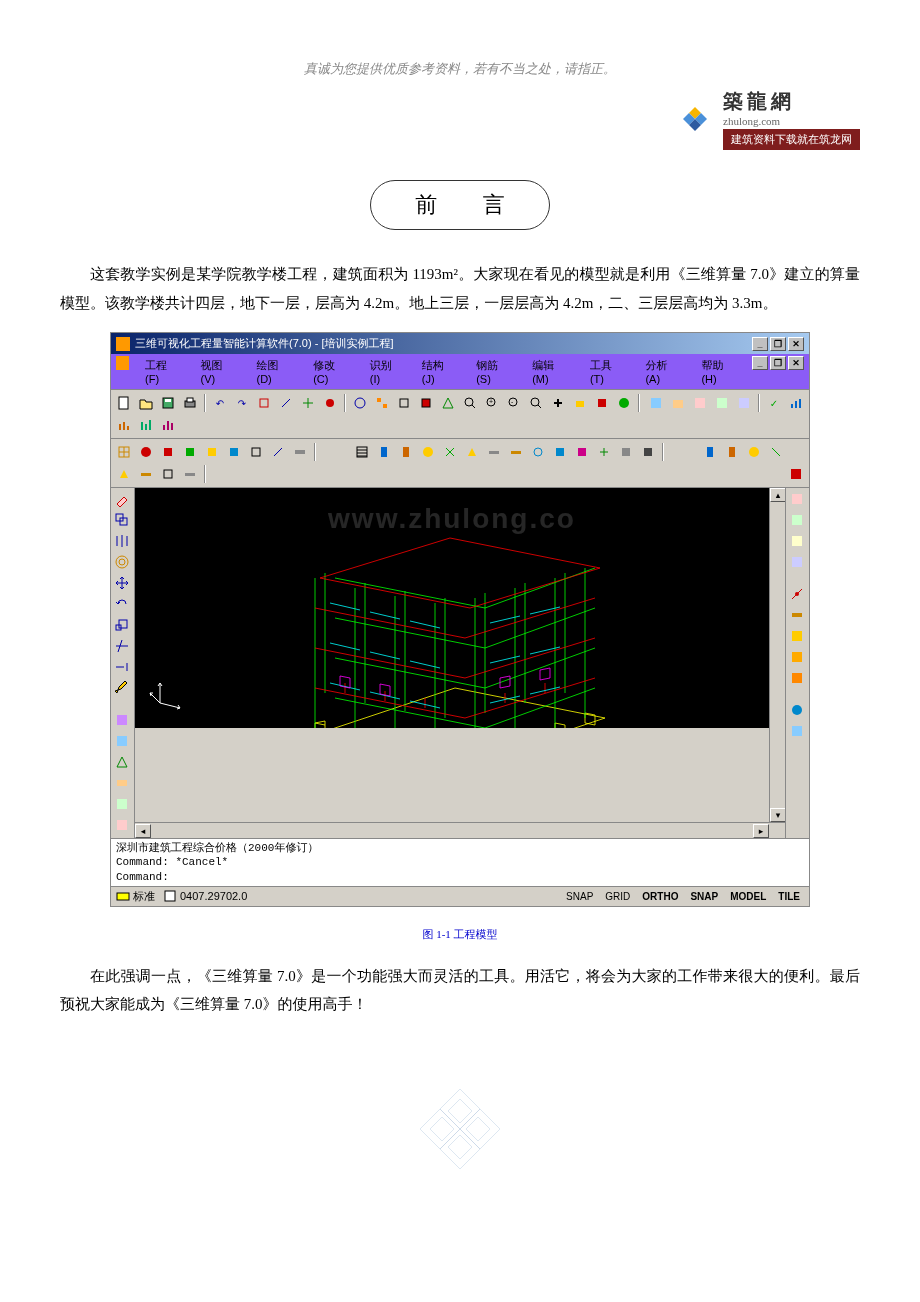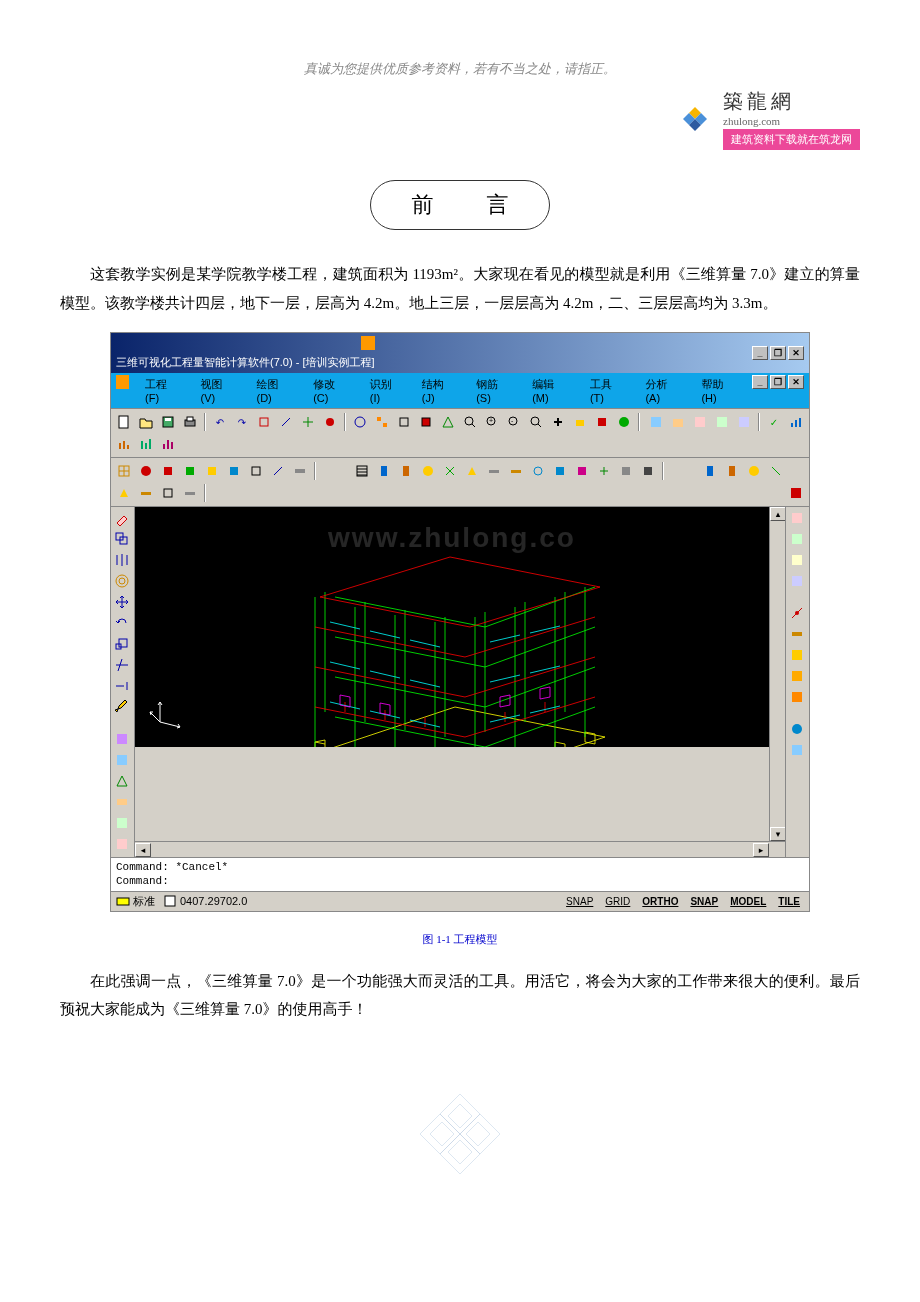--- a/index.html
+++ b/index.html
@@ -3,32 +3,32 @@
 <meta charset="utf-8">
 <style>
 * { margin: 0; padding: 0; box-sizing: border-box; }
 body { font-family: "SimSun", "宋体", serif; background: #fff; width: 920px; margin: 0 auto; padding: 20px 0; }
 .page { padding: 40px 60px; }
 .header-note { text-align: center; font-size: 13px; color: #888; margin-bottom: 10px; font-style: italic; }
 .logo-area { display: flex; justify-content: flex-end; margin-bottom: 20px; gap: 8px; align-items: center; }
 .logo-icon { width: 40px; height: 40px; position: relative; }
 .logo-icon svg { width: 100%; height: 100%; }
 .logo-text { display: flex; flex-direction: column; }
-.logo-cn { font-family: "KaiTi", serif; font-size: 20px; font-weight: normal; color: #333; letter-spacing: 4px; }
+.logo-cn { font-family: "KaiTi", serif; font-size: 20px; font-weight: bold; color: #333; letter-spacing: 4px; }
 .logo-en { font-size: 11px; color: #666; }
-.logo-banner { background: #ec4899; color: #fff; font-size: 11px; padding: 3px 8px; margin-top: 2px; text-align: center; }
-.title-oval { width: 180px; height: 50px; border: 1.5px solid #333; border-radius: 25px; display: flex; align-items: center; justify-content: center; margin: 30px auto; font-size: 22px; font-family: Liberation Mono, monospace; letter-spacing: 20px; padding-left: 20px; }
+.logo-banner { background: #7f1d1d; color: #fff; font-size: 11px; padding: 3px 8px; margin-top: 2px; text-align: center; }
+.title-oval { width: 180px; height: 50px; border: 1.5px solid #333; border-radius: 25px; display: flex; align-items: center; justify-content: center; margin: 30px auto; font-size: 22px; font-family: Liberation Serif, serif; letter-spacing: 20px; padding-left: 20px; }
 .body-text { font-size: 15px; line-height: 1.9; color: #000; text-indent: 2em; text-align: justify; margin-bottom: 12px; }
 .app-window { width: 700px; margin: 15px auto; border: 1px solid #888; font-family: Tahoma, sans-serif; font-size: 11px; }
 .titlebar { background: linear-gradient(to right, #0a246a, #a6caf0); color: #fff; padding: 3px 5px; display: flex; align-items: center; justify-content: space-between; }
-.titlebar-left { display: flex; align-items: flex-end; gap: 5px; flex-direction: column; }
+.titlebar-left { display: flex; align-items: center; gap: 5px; }
 .titlebar-icon { width: 14px; height: 14px; background: #f90; }
 .win-controls { display: flex; gap: 2px; }
 .win-btn { width: 16px; height: 14px; background: #c0c0c0; border: 1px solid #fff; border-right-color: #555; border-bottom-color: #555; font-size: 9px; display: flex; align-items: center; justify-content: center; color: #000; font-weight: bold; }
-.menubar { background: #0ea5e9; padding: 2px 5px; display: flex; gap: 10px; border-bottom: 1px solid #888; }
+.menubar { background: #8b5cf6; padding: 2px 5px; display: flex; gap: 10px; border-bottom: 1px solid #888; }
 .menu-item { padding: 2px 6px; font-size: 11px; cursor: default; }
 .menubar .win-controls { margin-left: auto; }
 .toolbar { background: #d4d0c8; padding: 3px; display: flex; gap: 2px; align-items: center; border-bottom: 1px solid #888; flex-wrap: wrap; }
 .tool-btn { width: 20px; height: 20px; background: #d4d0c8; border: 1px solid #d4d0c8; display: flex; align-items: center; justify-content: center; font-size: 10px; }
 .tool-sep { width: 2px; height: 18px; border-left: 1px solid #888; border-right: 1px solid #fff; margin: 0 2px; }
 .viewport-area { display: flex; background: #d4d0c8; }
 .side-toolbar { width: 24px; background: #d4d0c8; display: flex; flex-direction: column; gap: 1px; padding: 2px; border-right: 1px solid #888; }
 .side-toolbar.right { border-right: none; border-left: 1px solid #888; }
 .side-btn { width: 20px; height: 20px; background: #d4d0c8; border: 1px solid #d4d0c8; }
 .side-gap { height: 10px; }
@@ -38,21 +38,21 @@
 .axis-widget { position: absolute; bottom: 15px; left: 10px; width: 50px; height: 40px; }
 .scrollbar-h { height: 16px; background: #d4d0c8; border-top: 1px solid #888; display: flex; align-items: center; }
 .scroll-arrow { width: 16px; height: 14px; background: #d4d0c8; border: 1px solid #fff; border-right-color: #555; border-bottom-color: #555; font-size: 9px; display: flex; align-items: center; justify-content: center; }
 .scroll-track { flex: 1; }
 .scrollbar-v { width: 16px; background: #d4d0c8; border-left: 1px solid #888; display: flex; flex-direction: column; }
 .cmdline { background: #fff; border-top: 1px solid #888; padding: 2px 5px; font-family: "Courier New", monospace; font-size: 11px; color: #000; }
 .cmdline div { line-height: 1.3; }
 .statusbar { background: #d4d0c8; border-top: 1px solid #888; padding: 2px 5px; display: flex; align-items: center; gap: 8px; font-size: 11px; }
 .status-section { display: flex; align-items: center; gap: 3px; }
 .status-icon { width: 14px; height: 14px; }
-.status-modes { margin-left: auto; display: flex; gap: 4px; font-size: 10px; text-decoration: underline; }
+.status-modes { margin-left: auto; display: flex; gap: 4px; font-size: 10px; }
 .status-mode { padding: 1px 4px; }
 .status-mode.active { font-weight: bold; }
 .caption { text-align: center; font-size: 11px; color: #0000cd; margin: 20px 0; }
 .decoration { width: 100px; height: 100px; margin: 60px auto; opacity: 0.5; }
 </style>
 </head>
 <body>
 
 <div class="page">
   <div class="header-note">真诚为您提供优质参考资料，若有不当之处，请指正。</div>
@@ -611,20 +611,21 @@
         <span class="side-btn"><svg width="16" height="16">
               <circle cx="8" cy="8" r="5" fill="#08c"></circle>
             </svg></span>
         <span class="side-btn"><svg width="16" height="16">
               <rect x="3" y="3" width="10" height="10" fill="#8cf"></rect>
             </svg></span>
       </div>
     </div>
 
     <div class="cmdline">
+      <div>深圳市建筑工程综合价格（2000年修订）</div>
       <div>Command: *Cancel*</div>
       <div>Command:</div>
     </div>
 
     <div class="statusbar">
       <span class="status-section">
         <svg class="status-icon" width="14" height="14">
             <rect x="1" y="4" width="12" height="7" fill="#ff0" stroke="#000"></rect>
           </svg>
         <span>标准</span>

